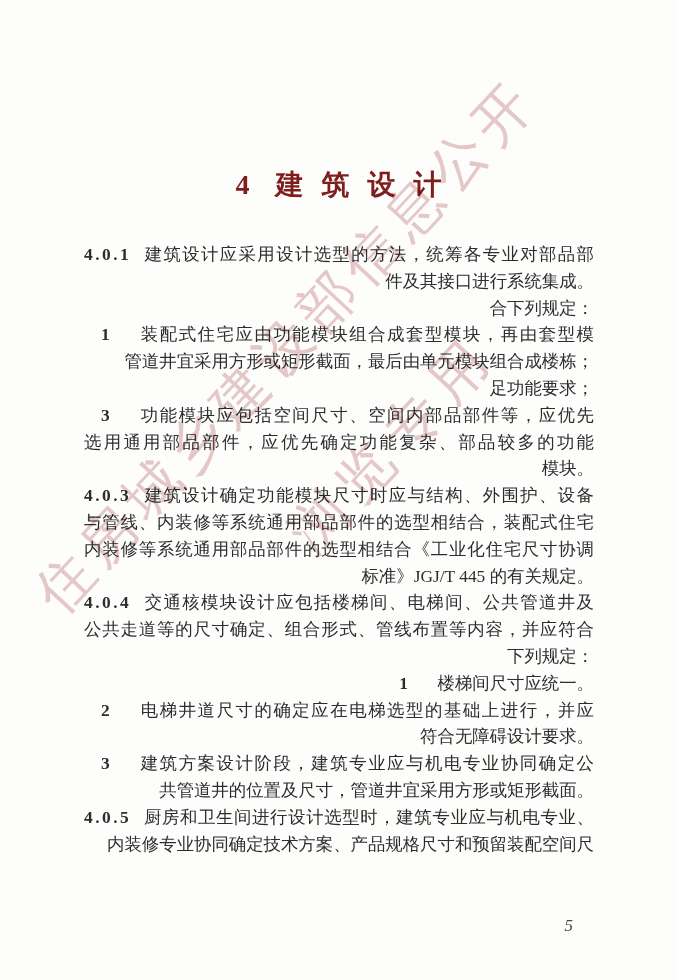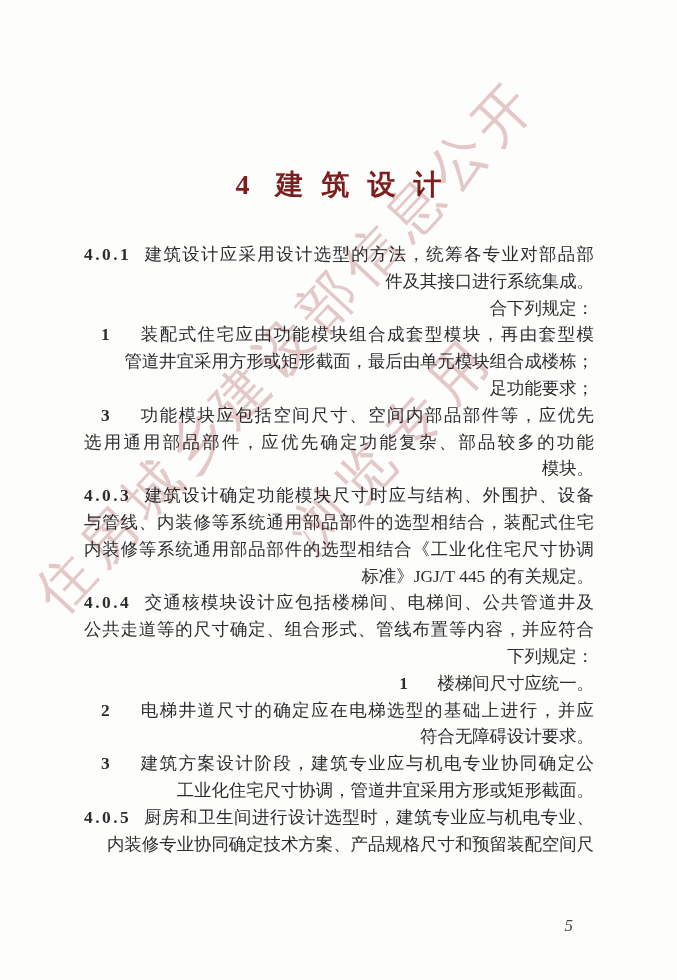--- a/index.html
+++ b/index.html
@@ -72,21 +72,21 @@
       <div class="line fill">与管线、内装修等系统通用部品部件的选型相结合，装配式住宅</div>
       <div class="line fill">内装修等系统通用部品部件的选型相结合《工业化住宅尺寸协调</div>
       <div class="line">标准》JGJ/T 445 的有关规定。</div>
       <div class="line fill"><span class="num">4.0.4</span><span class="gap-clause"></span>交通核模块设计应包括楼梯间、电梯间、公共管道井及</div>
       <div class="line fill">公共走道等的尺寸确定、组合形式、管线布置等内容，并应符合</div>
       <div class="line">下列规定：</div>
       <div class="line indent"><span class="num">1</span><span class="gap-item"></span>楼梯间尺寸应统一。</div>
       <div class="line fill indent"><span class="num">2</span><span class="gap-item"></span>电梯井道尺寸的确定应在电梯选型的基础上进行，并应</div>
       <div class="line">符合无障碍设计要求。</div>
       <div class="line fill indent"><span class="num">3</span><span class="gap-item"></span>建筑方案设计阶段，建筑专业应与机电专业协同确定公</div>
-      <div class="line">工业化住宅尺寸协调，管道井宜采用方形或矩形截面。</div>
+      <div class="line">共管道井的位置及尺寸，管道井宜采用方形或矩形截面。</div>
       <div class="line fill"><span class="num">4.0.5</span><span class="gap-clause"></span>厨房和卫生间进行设计选型时，建筑专业应与机电专业、</div>
       <div class="line">内装修专业协同确定技术方案、产品规格尺寸和预留装配空间尺</div>
     </div>
 
   <div class="watermark">
     <div class="wm-line1">住房城乡建设部信息公开</div>
     <div class="wm-line2">浏览专用</div>
   </div>
 
   <div class="page-num">5</div>

